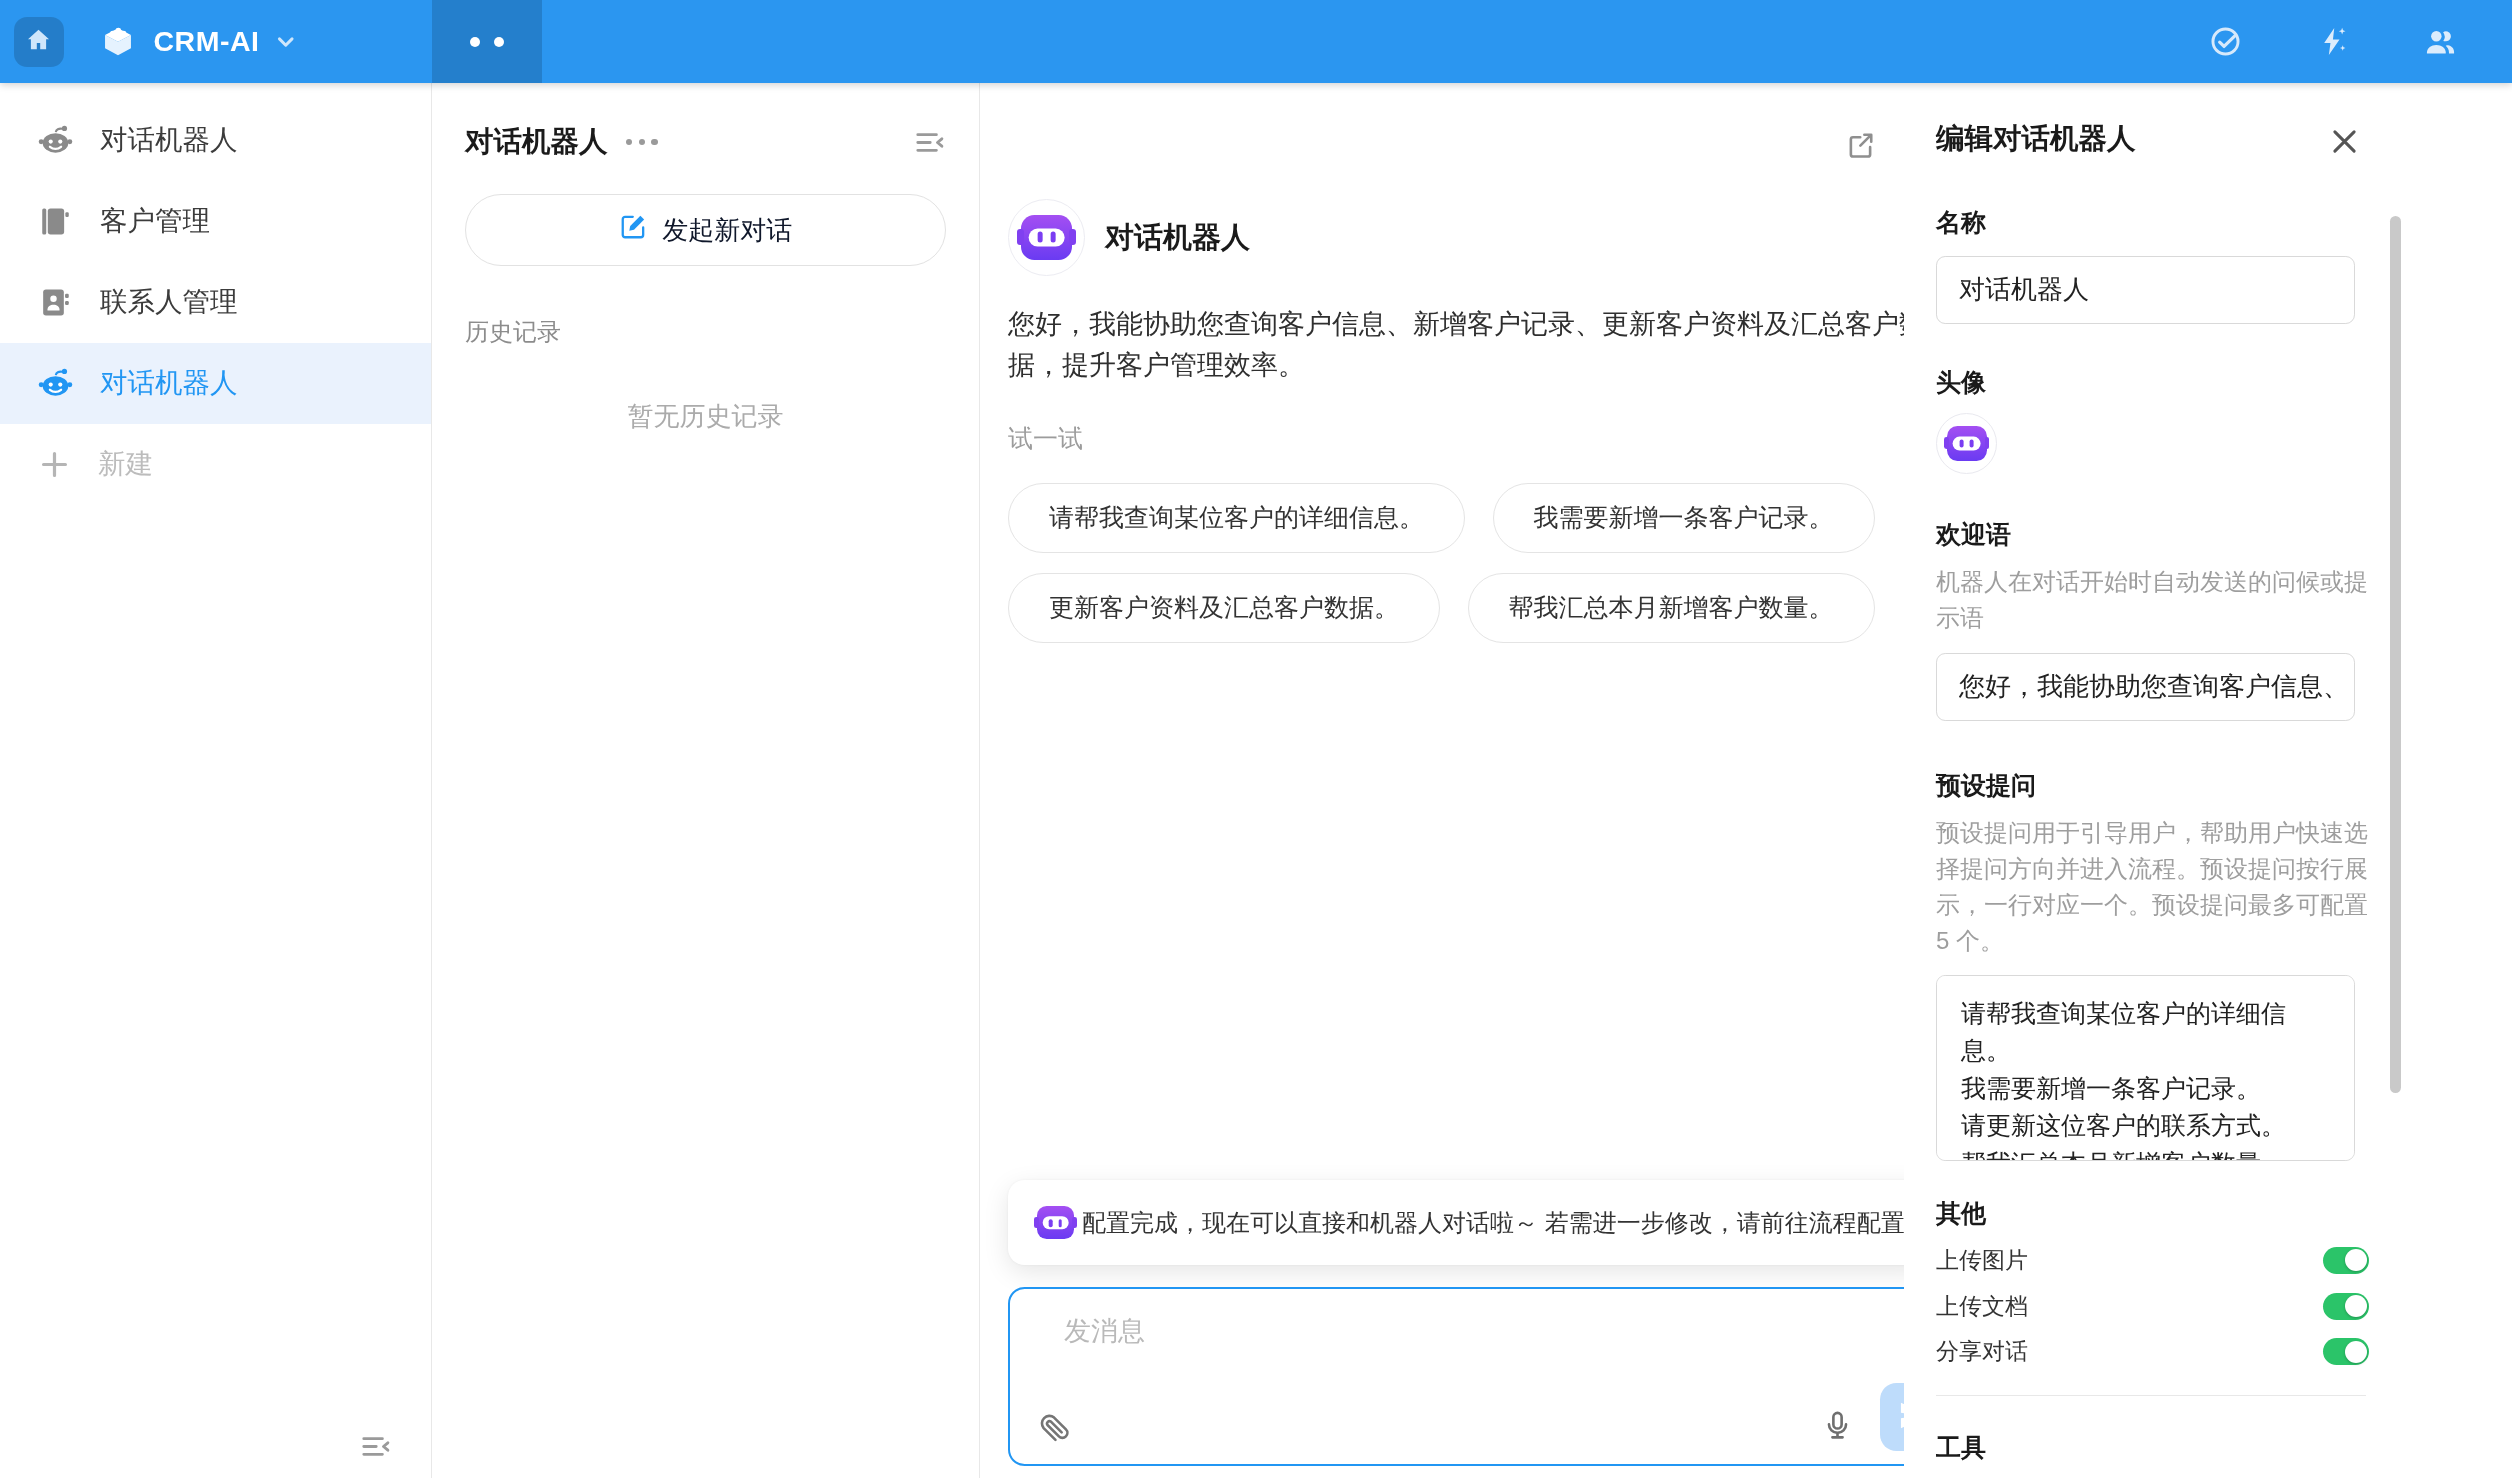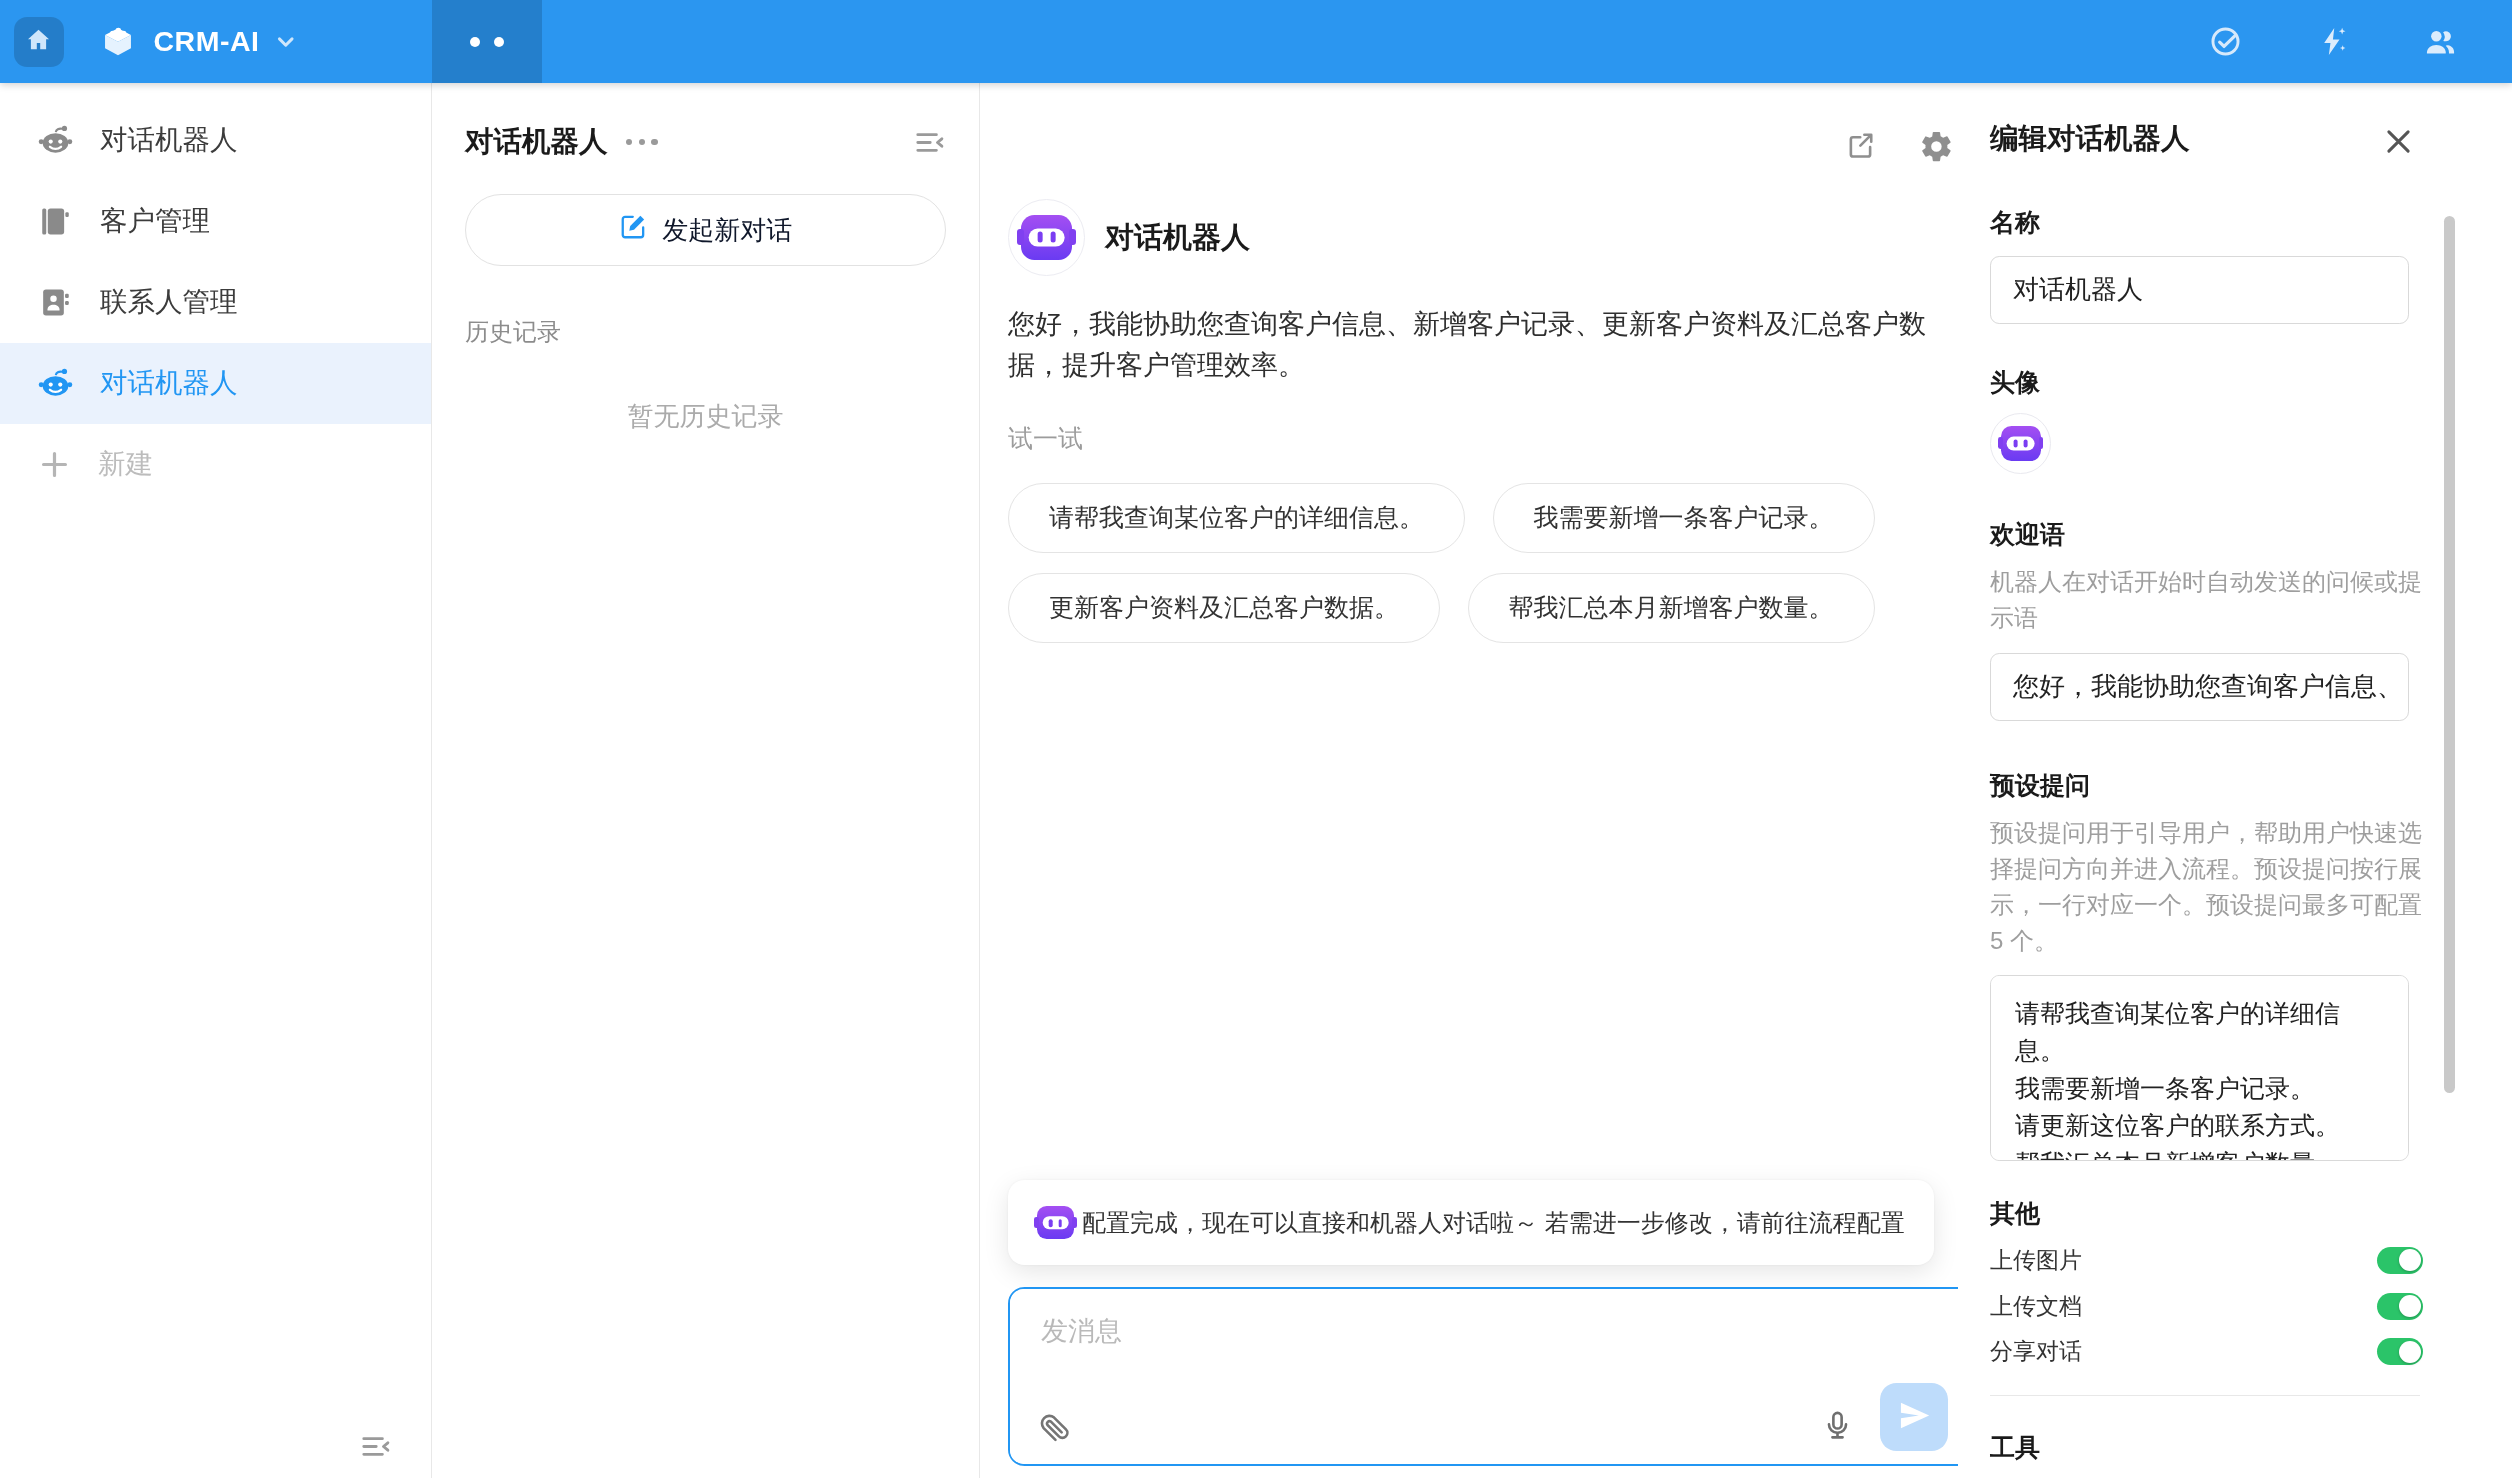--- a/index.html
+++ b/index.html
@@ -60,31 +60,31 @@
   .try-label { margin-top:35px; font-size:25px; color:#9c9c9c; }
   .pill-row { display:flex; gap:27.5px; margin-top:27.5px; }
   .pill-row.second { margin-top:20px; }
   .pill { height:70px; border:1.8px solid #e4e4e4; border-radius:37px; background:#fff;
     display:flex; align-items:center; padding:0 40px; font-size:25px; color:#333; cursor:pointer; white-space:nowrap; }
   .chat-spacer { flex:1; }
   .toast { display:flex; align-items:center; gap:8px; background:#fff; border-radius:16.5px;
     box-shadow:0 7.3px 26px rgba(0,0,0,.10), 0 0 2.8px rgba(0,0,0,.05);
     padding:26px 29px; width:fit-content; max-width:927px; font-size:24px; color:#333; }
   .chat-input { margin-top:22px; height:179px; border:2.8px solid #2196F3; border-radius:16.5px;
-    background:#fff; position:relative; }
+    background:#fff; position:relative;padding-left:23px; }
   .msg-input { width:100%; height:100%; border:none; outline:none; resize:none; border-radius:13.8px;
     padding:24px 31px; font-size:27px; color:#333; font-family:inherit; }
   .msg-input::placeholder { color:#b9b9b9; }
   .clip-btn { position:absolute; left:27.5px; bottom:20px; color:#757575; display:flex; cursor:pointer; }
   .mic-btn { position:absolute; right:118px; bottom:22px; color:#6f6f6f; display:flex; cursor:pointer; }
   .send-btn { position:absolute; right:24px; bottom:13px; width:68px; height:68px; border-radius:16.5px;
     background:#BEDCFB; border:none; display:flex; align-items:center; justify-content:center; cursor:pointer; }
 
   
-  .edit-panel { position:absolute; left:1958px; top:83px; width:499px; bottom:0; background:#fff;
+  .edit-panel { position:absolute; left:1904px; top:83px; width:499px; bottom:0; background:#fff;
     padding-left:32px; }
   .panel-title { margin-top:37px; font-size:28.5px; font-weight:bold; color:#1a1a1a; }
   .panel-close { position:absolute; top:42px; right:42px; display:flex; color:#555; cursor:pointer; }
   .field-label { font-size:25px; font-weight:bold; color:#1a1a1a; }
   .lbl-name { margin-top:48px; } .lbl-avatar { margin-top:42px; }
   .lbl-welcome { margin-top:44px; } .lbl-preset { margin-top:48px; }
   .lbl-other { margin-top:33px; } .lbl-tools { margin-top:35px; }
   .text-input { margin-top:16.5px; width:419px; height:68px; border:1.8px solid #d9d9d9; border-radius:9.2px;
     padding:0 22px; font-size:26px; color:#222; outline:none; font-family:inherit; background:#fff; }
   .avatar-edit { margin-top:14.7px; width:61px; height:61px; border-radius:50%; background:#fff;

